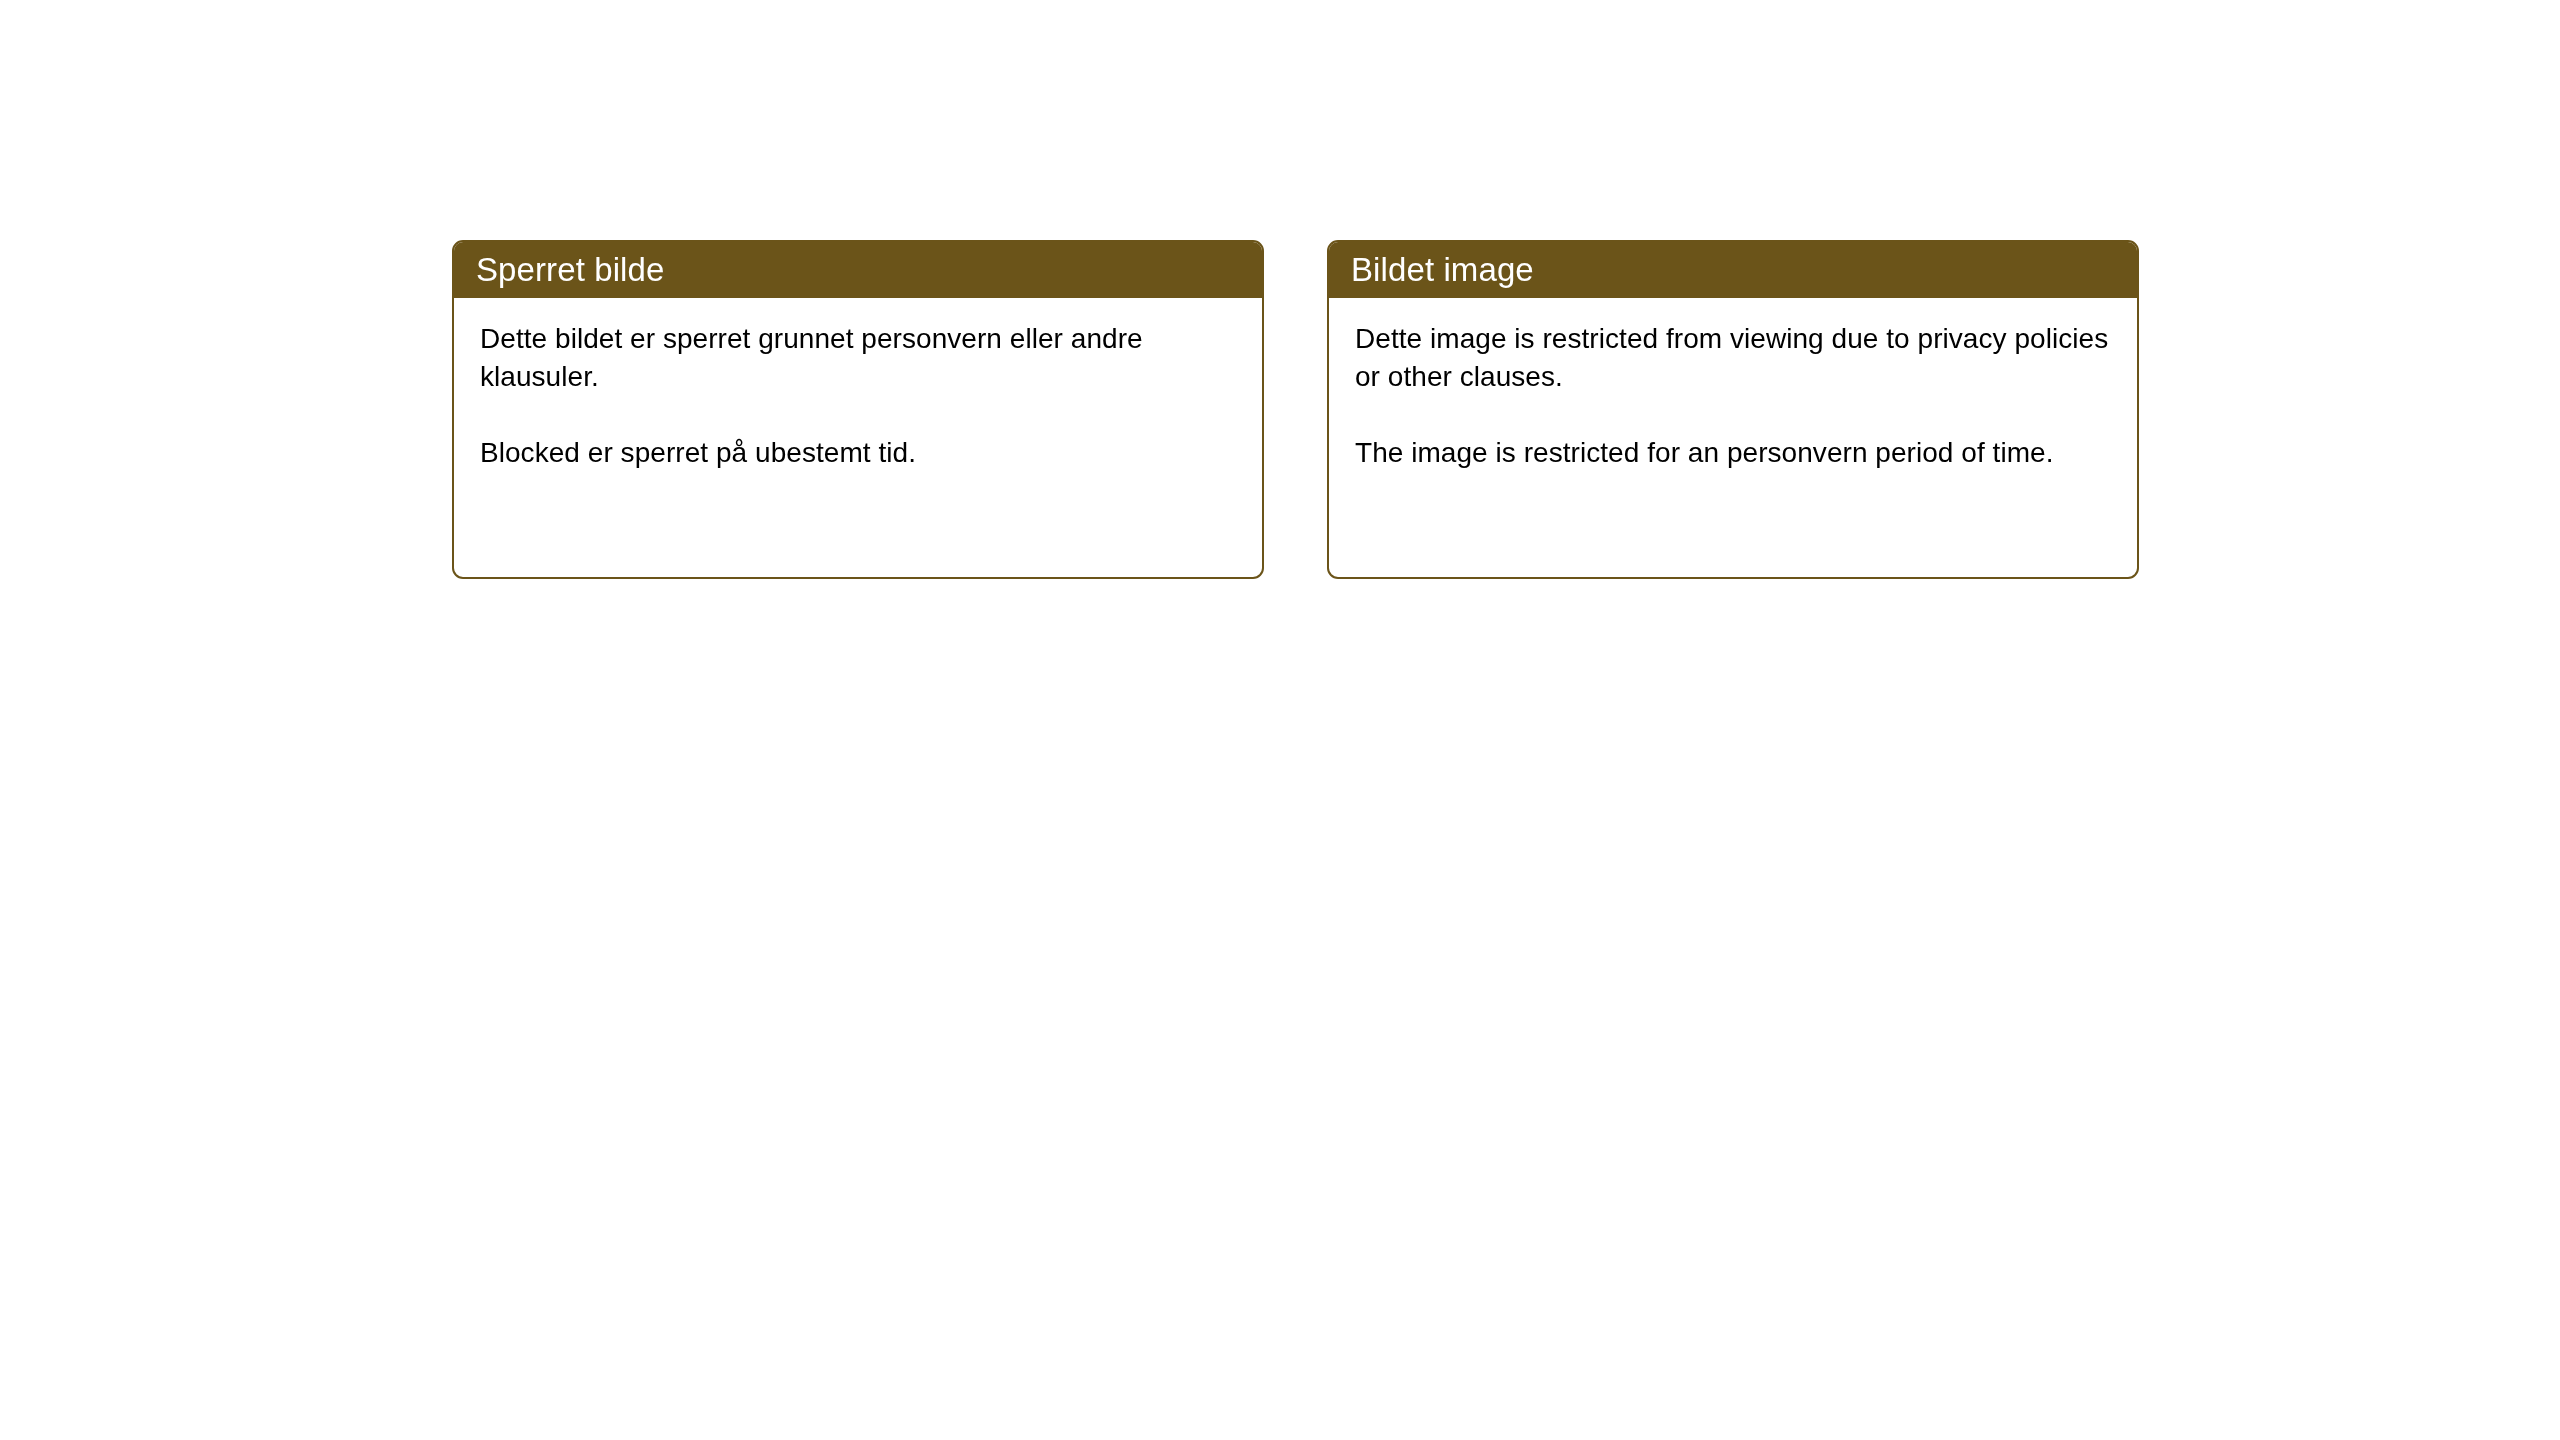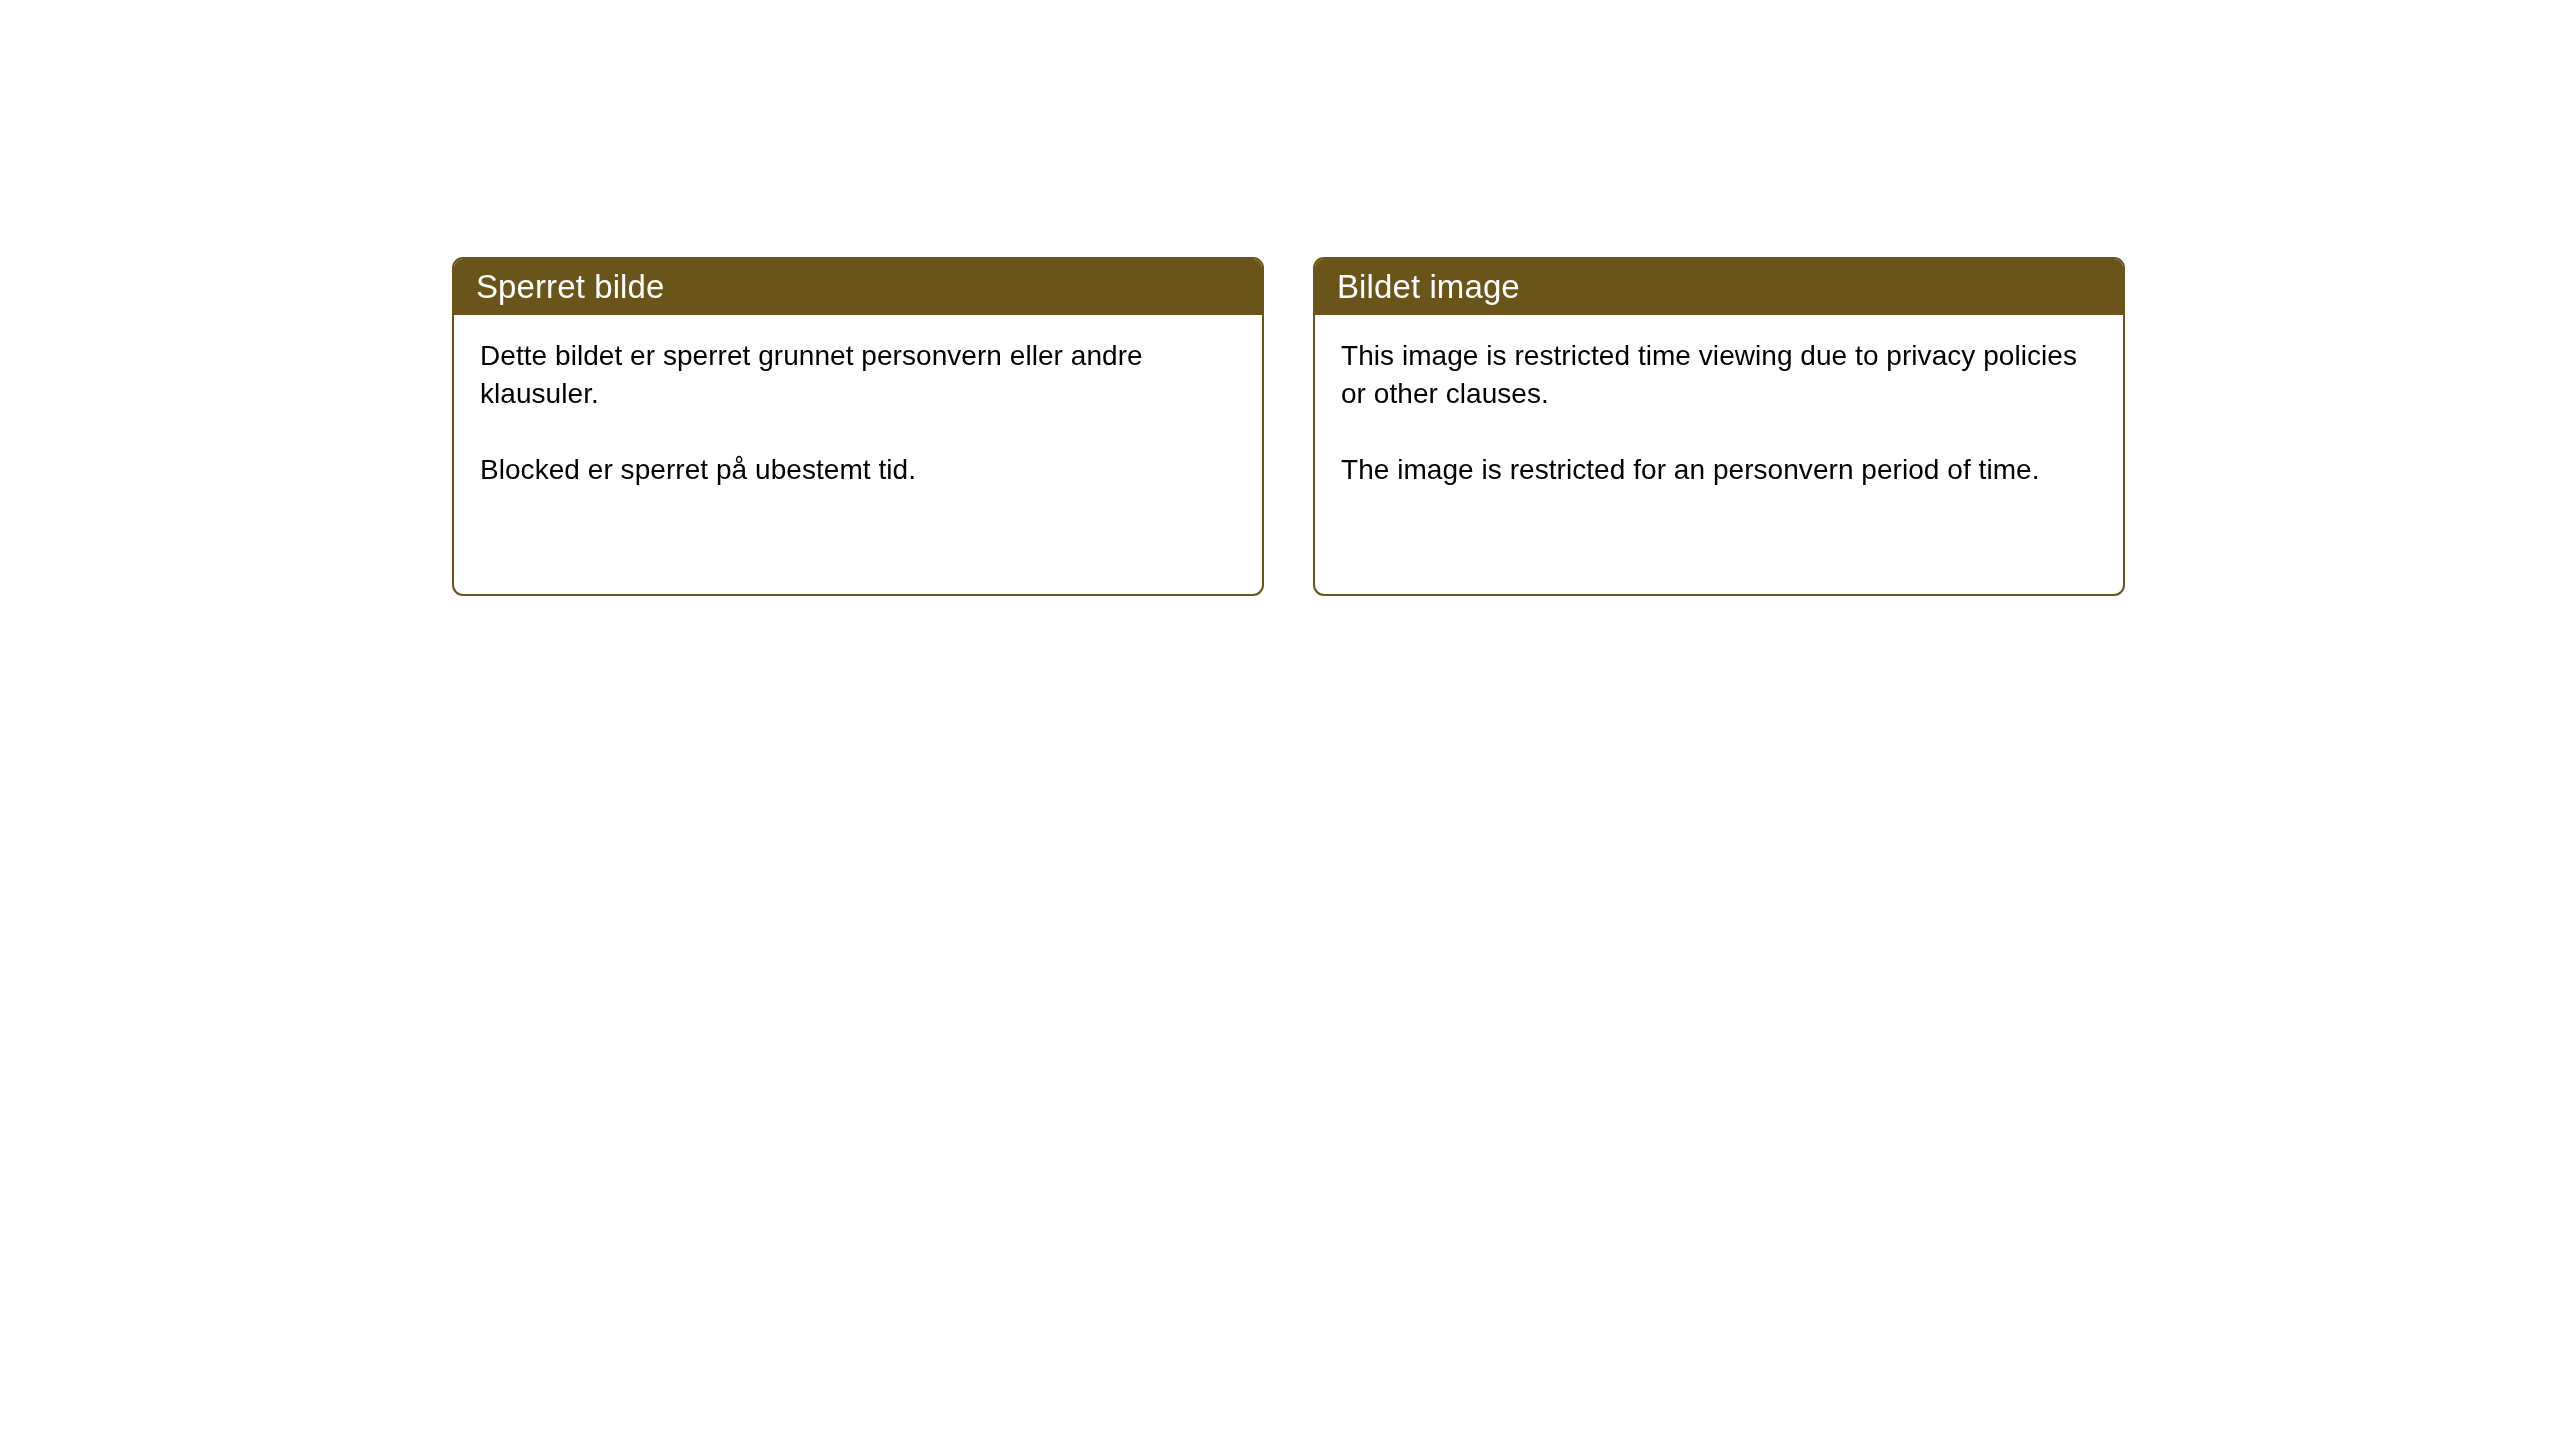--- a/index.html
+++ b/index.html
@@ -16,22 +16,21 @@
     overflow: hidden;
   }
 
   .notice-area {
     position: absolute;
     left: 452px;
     top: 240px;
     display: flex;
     flex-direction: row;
     align-items: flex-start;
-    gap: 49px;
-    margin-top: 17px;
+    gap: 63px;
   }
 
   .notice-card {
     box-sizing: border-box;
     width: 812px;
     height: 339px;
     border-radius: 11px;
     background: #ffffff;
     border: 2px solid #6B5419;
     display: flex;
@@ -93,18 +92,18 @@
       <p class="notice-card__paragraph">Dette bildet er sperret grunnet personvern eller andre klausuler.</p>
       <p class="notice-card__paragraph">Blocked er sperret på ubestemt tid.</p>
     </div>
   </section>
 
   <section class="notice-card">
     <div class="notice-card__header">
       <h2 class="notice-card__title">Bildet image</h2>
     </div>
     <div class="notice-card__body">
-      <p class="notice-card__paragraph">This image is restricted time viewing due to privacy policies or other clauses.</p>
+      <p class="notice-card__paragraph">Dette image is restricted from viewing due to privacy policies or other clauses.</p>
       <p class="notice-card__paragraph">The image is restricted for an personvern period of time.</p>
     </div>
   </section>
 
 </div>
 
 </body></html>

